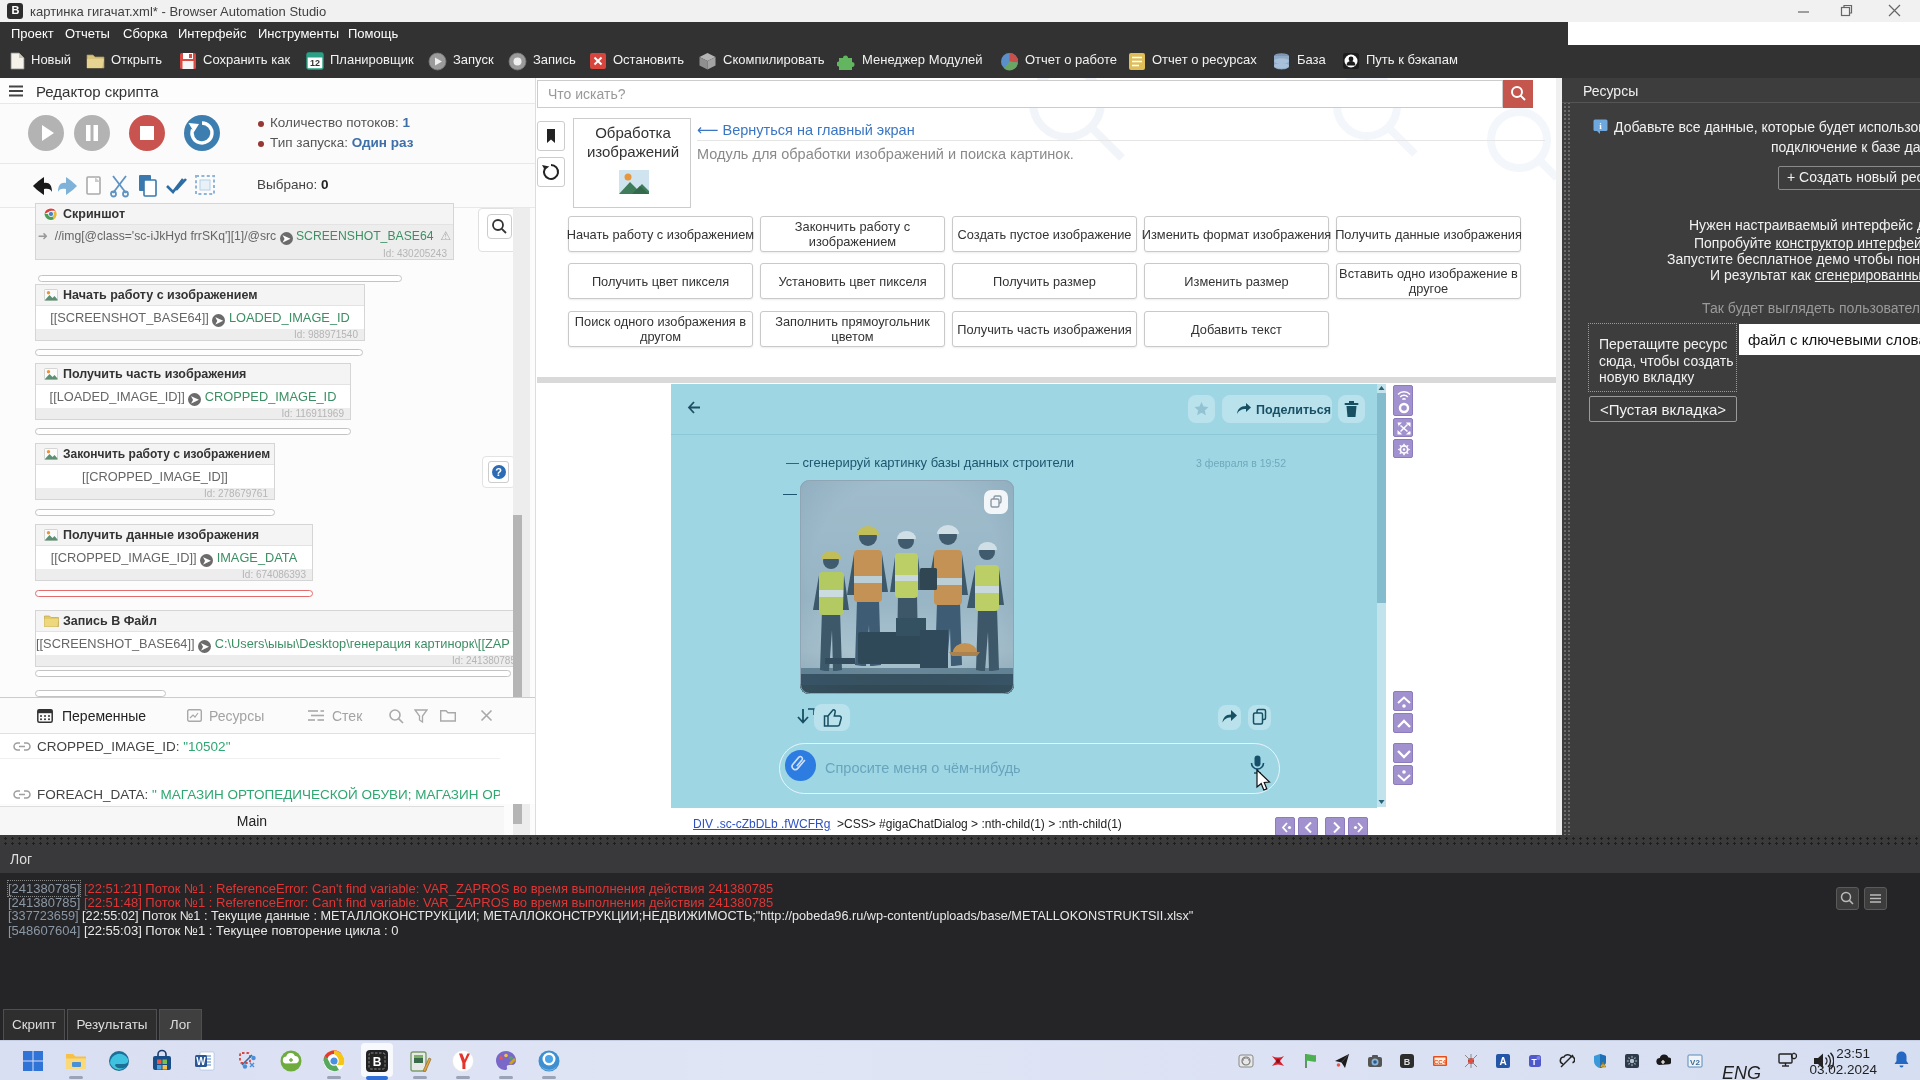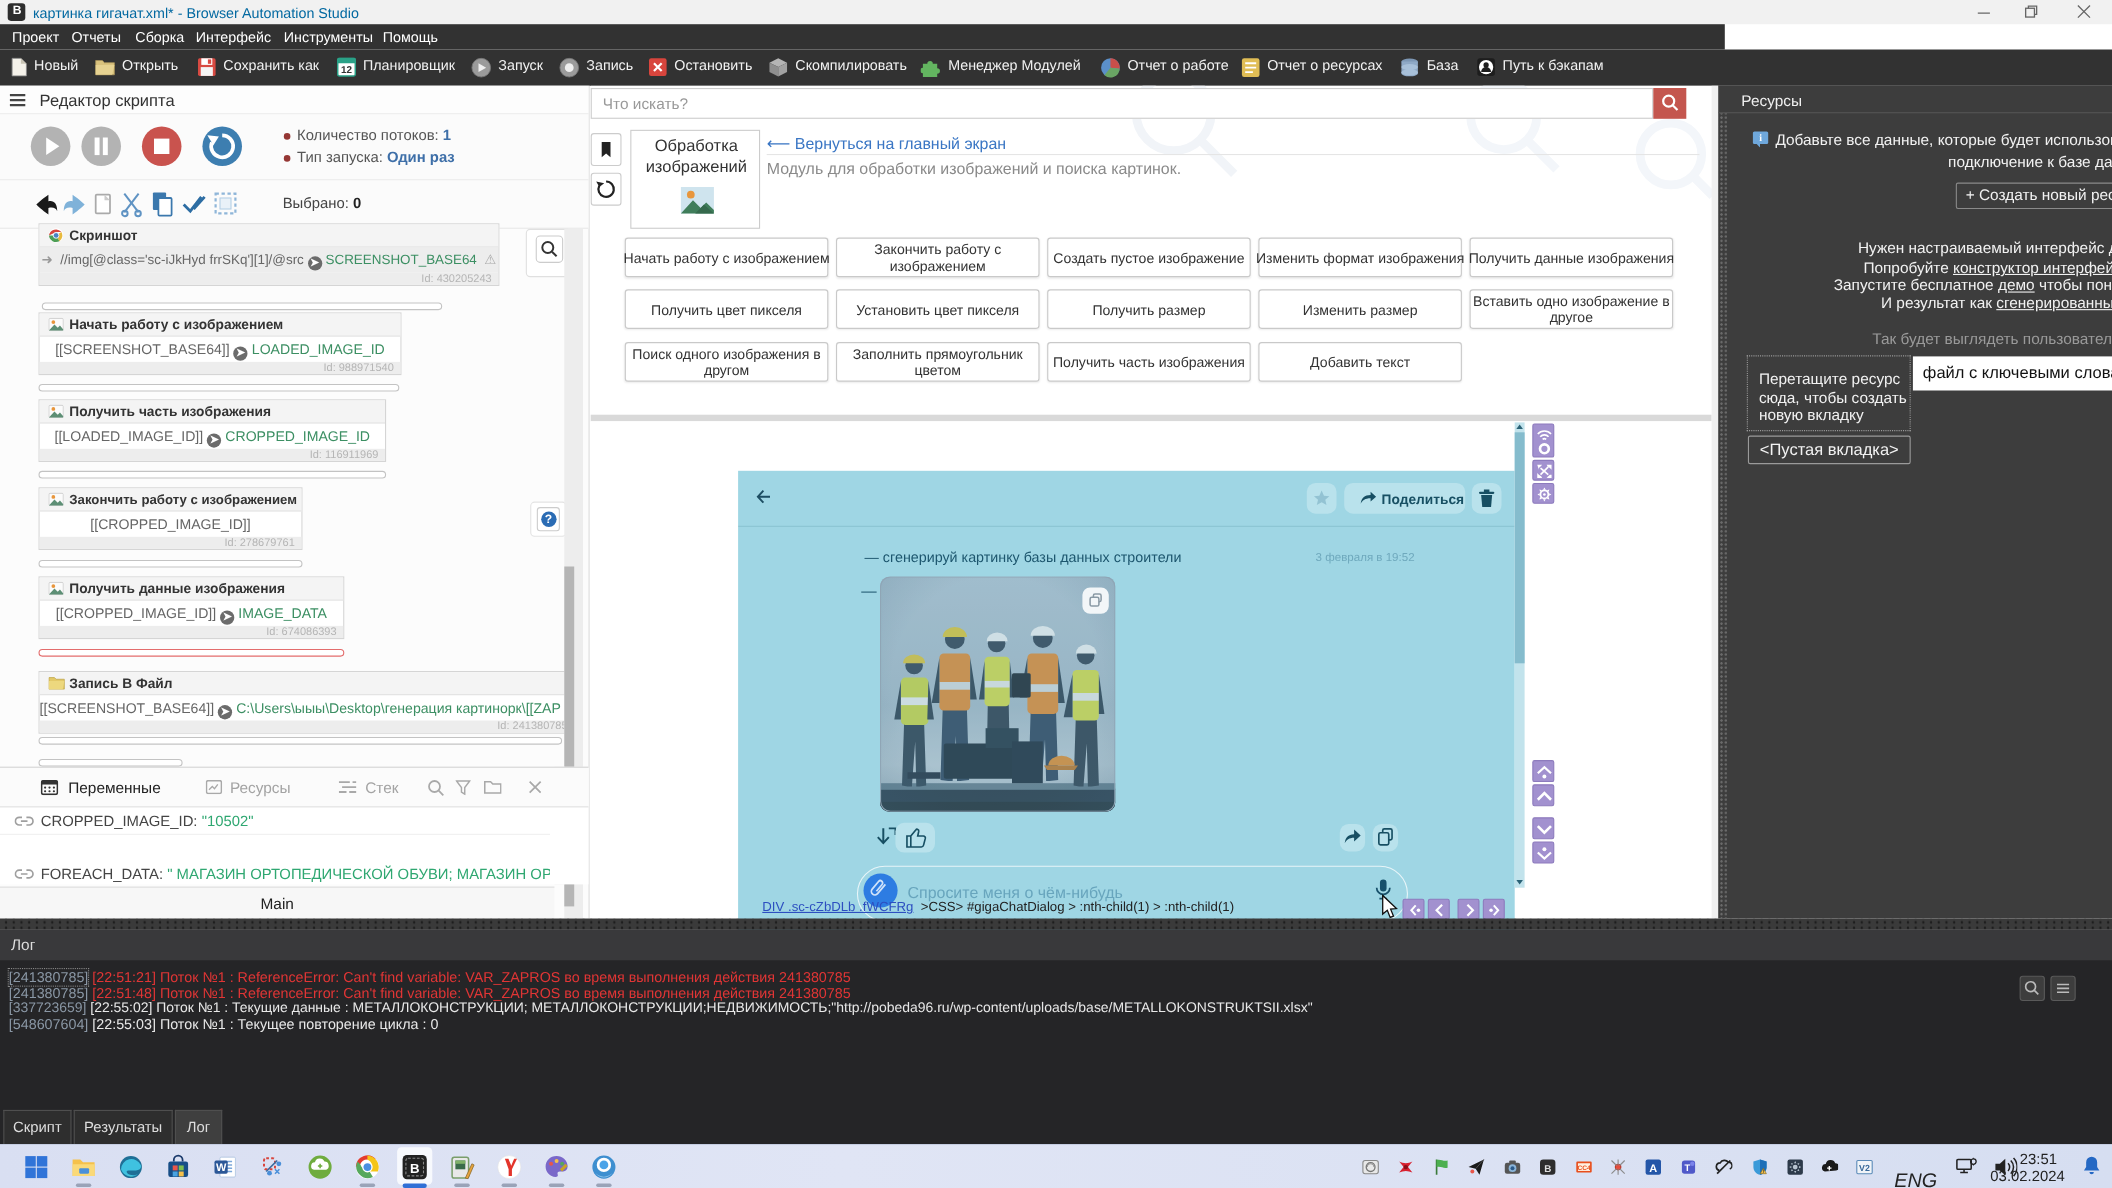--- a/index.html
+++ b/index.html
@@ -1,21 +1,21 @@
 <!DOCTYPE html>
 <html><head>
 <meta charset="utf-8">
 <style>
 * { margin:0; padding:0; box-sizing:border-box; }
 html,body { width:1920px; height:1080px; overflow:hidden; background:#fff;
   font-family:"Liberation Sans", sans-serif; }
 .abs { position:absolute; }
 
 #titlebar { position:absolute; left:0; top:0; width:1920px; height:22px; background:#f1f1f1; }
-#titlebar .title { position:absolute; left:30px; top:4px; font-size:13px; color:#0369a1; }
+#titlebar .title { position:absolute; left:30px; top:4px; font-size:13px; color:#404040; }
 #appicon { position:absolute; left:7px; top:3px; width:16px; height:16px; background:#2d2d2d; border-radius:3px; }
 #appicon span { position:absolute; left:4.5px; top:1px; color:#fff; font-size:11px; font-weight:bold; }
 .winctl { position:absolute; top:0; width:13px; height:13px; color:#666; font-size:13px; }
 #menubar { position:absolute; left:0; top:22px; width:1568px; height:23px; background:#323232; }
 #menubar span { position:absolute; top:4px; color:#fff; font-size:13px; }
 #toolbar { position:absolute; left:0; top:45px; width:1920px; height:33px; background:#323232; }
 .tbi { position:absolute; top:7px; height:19px; display:flex; }
 .tbi .lbl { color:#f2f2f2; font-size:13px; margin-left:6px; }
 
 #leftpanel { position:absolute; left:0; top:78px; width:536px; height:757px; background:#fcfcfc; border-right:1px solid #ddd; }
@@ -48,21 +48,21 @@
 .varrow .mag { color:#cc24cc; }
 #mainbar { position:absolute; left:0; top:728px; width:504px; height:29px; background:#f7f7f7; border-top:1px solid #ddd; text-align:center; font-size:14px; color:#222; line-height:29px; }
 
 #middle { position:absolute; left:537px; top:78px; width:1025px; height:757px; background:#fff; }
 #msearch { position:absolute; left:0; top:2px; width:966px; height:28px; border:1px solid #ccc; background:#fff; font-size:14px; color:#999; line-height:26px; padding-left:10px; }
 #msbtn { position:absolute; left:966px; top:2px; width:30px; height:28px; background:#c4564e; }
 
 .modbtn { position:absolute; width:185px; height:36px; background:#fff; border:1px solid #c9c9c9; border-radius:3px; box-shadow:0 1px 2px rgba(0,0,0,0.08); font-size:12.8px; color:#333; display:flex; align-items:center; justify-content:center; text-align:center; line-height:15px; white-space:nowrap; }
 
 #browser { position:absolute; left:0; top:305px; width:1025px; height:452px; background:#fff; }
-#chat { position:absolute; left:134px; top:1px; width:706px; height:424px; background:#9fd6e4;margin-top:44px; }
+#chat { position:absolute; left:134px; top:1px; width:706px; height:424px; background:#9fd6e4; }
 .chatbtn { position:absolute; background:#b9e2ec; border-radius:8px; }
 .pbtn { position:absolute; width:20px; background:#a291cf; border:1px solid #8d7bbd; border-radius:2px; }
 .pbtn svg { display:block; }
 
 #rightpanel { position:absolute; left:1562px; top:78px; width:358px; height:757px; background:#3d3d3d; color:#eee; overflow:hidden; }
 #rightpanel .hd { position:absolute; left:0; top:0; width:358px; height:25px; border-bottom:1px solid #555; }
 #rightpanel .hd span { position:absolute; left:21px; top:5px; font-size:14px; color:#f0f0f0; }
 .rline { position:absolute; font-size:14px; color:#f2f2f2; white-space:nowrap; }
 
 #dotstrip { position:absolute; left:0; top:835px; width:1920px; height:10px; background:#3a3a3a;
@@ -730,21 +730,21 @@
   <svg style="position:absolute; left:31px; top:41px;" width="15" height="15" viewBox="0 0 15 15">
       <rect x="0.5" y="0.5" width="14" height="11.5" rx="1.5" fill="#6fa8dc"></rect>
       <path d="M4 12 l3 3 v-3 z" fill="#6fa8dc"></path>
       <text x="7.5" y="9.5" font-size="9" font-weight="bold" fill="#fff" text-anchor="middle" font-family="Liberation Serif">i</text>
     </svg>
   <div class="rline" style="left:52px; top:41px;">Добавьте все данные, которые будет использовать</div>
   <div class="rline" style="left:209px; top:61px;">подключение к базе данных</div>
   <div class="rline" style="left:216px; top:88px; height:24px; border:1px solid #8a8a8a; border-radius:2px; padding:2px 8px 0 8px;">+ Создать новый ресурс</div>
   <div class="rline" style="left:127px; top:139px;">Нужен настраиваемый интерфейс для вашего</div>
   <div class="rline" style="left:132px; top:157px;">Попробуйте <span style="text-decoration:underline;">конструктор интерфейса</span> (</div>
-  <div class="rline" style="left:105px; top:173px;">Запустите бесплатное <span style="text-decoration:underline;">демо</span> чтобы понять, как</div>
+  <div class="rline" style="left:105px; top:173px;">Запустите бесплатное <span style="">демо</span> чтобы понять, как</div>
   <div class="rline" style="left:148px; top:189px;">И результат как <span style="text-decoration:underline;">сгенерированный</span></div>
   <div class="rline" style="left:140px; top:222px; color:#9a9a9a;">Так будет выглядеть пользовательский</div>
   <div style="position:absolute; left:26px; top:245px; width:149px; height:69px; border:1px dotted #9a9a9a;">
     <div style="position:absolute; left:10px; top:12px; font-size:14px; color:#f2f2f2; line-height:16.5px; white-space:nowrap;">Перетащите ресурс<br>сюда, чтобы создать<br>новую вкладку</div>
   </div>
   <div style="position:absolute; left:177px; top:246px; width:181px; height:31px; background:#fff;">
     <span style="position:absolute; left:9px; top:7px; font-size:15px; color:#111; white-space:nowrap;">файл с ключевыми словами</span>
   </div>
   <div style="position:absolute; left:27px; top:318px; width:148px; height:26px; border:1px solid #9a9a9a; border-radius:2px; text-align:center; font-size:15px; color:#f2f2f2; line-height:25px;">&lt;Пустая вкладка&gt;</div>
 </div>

